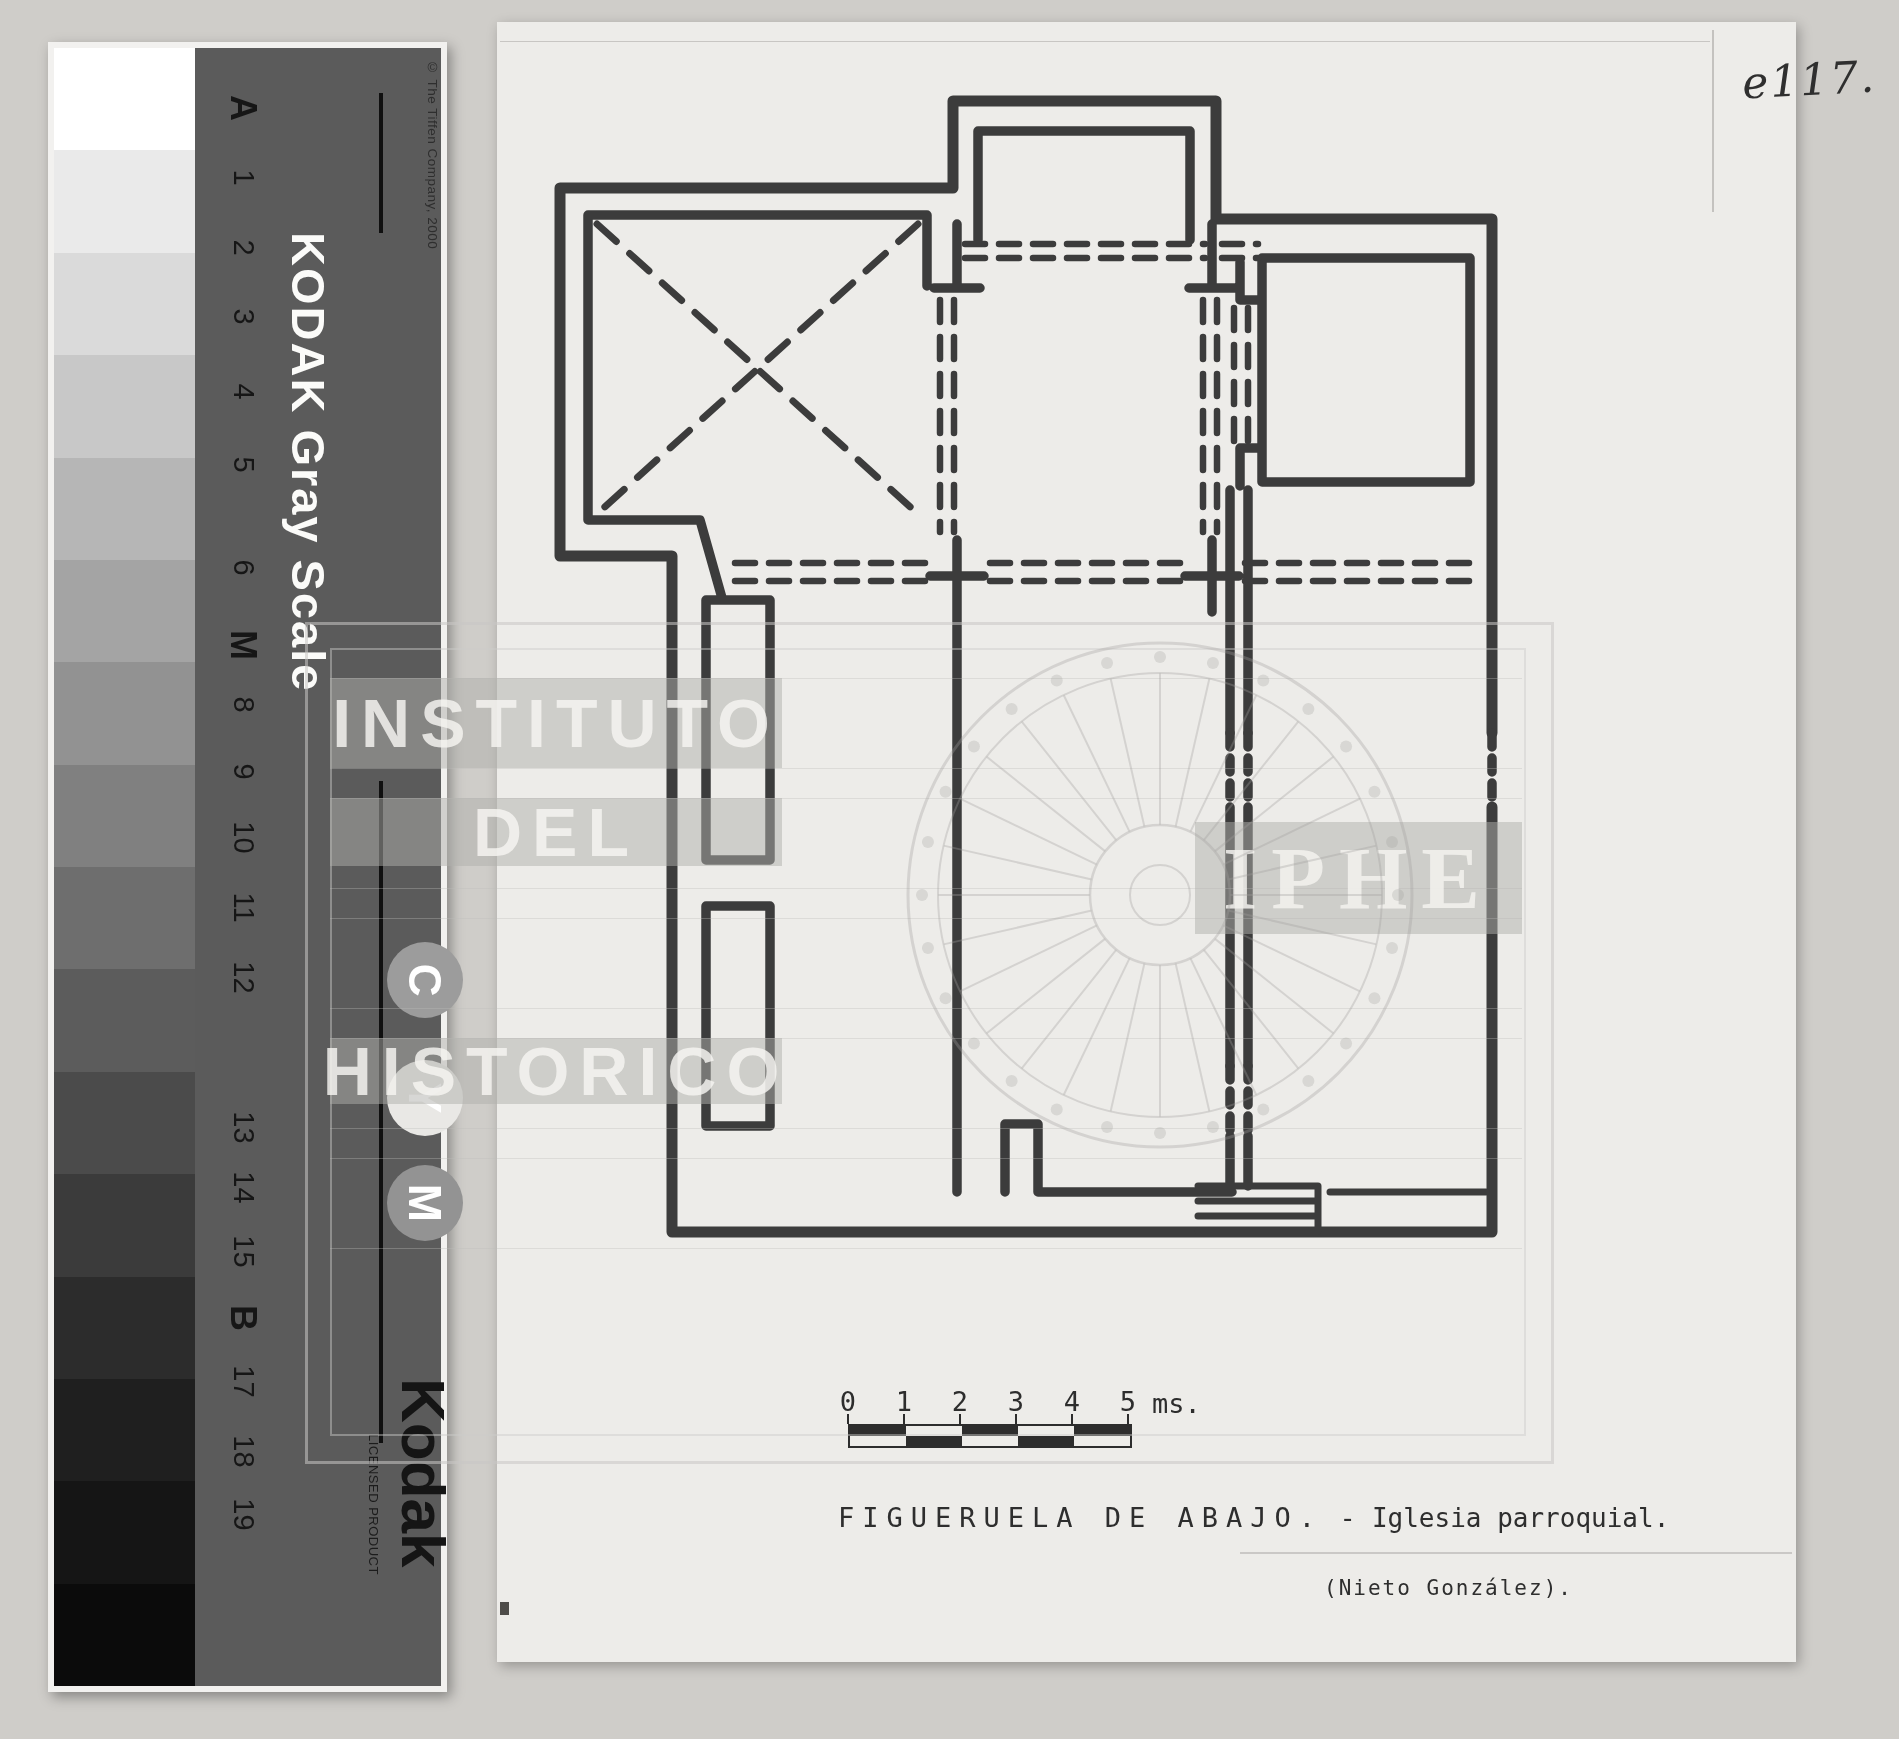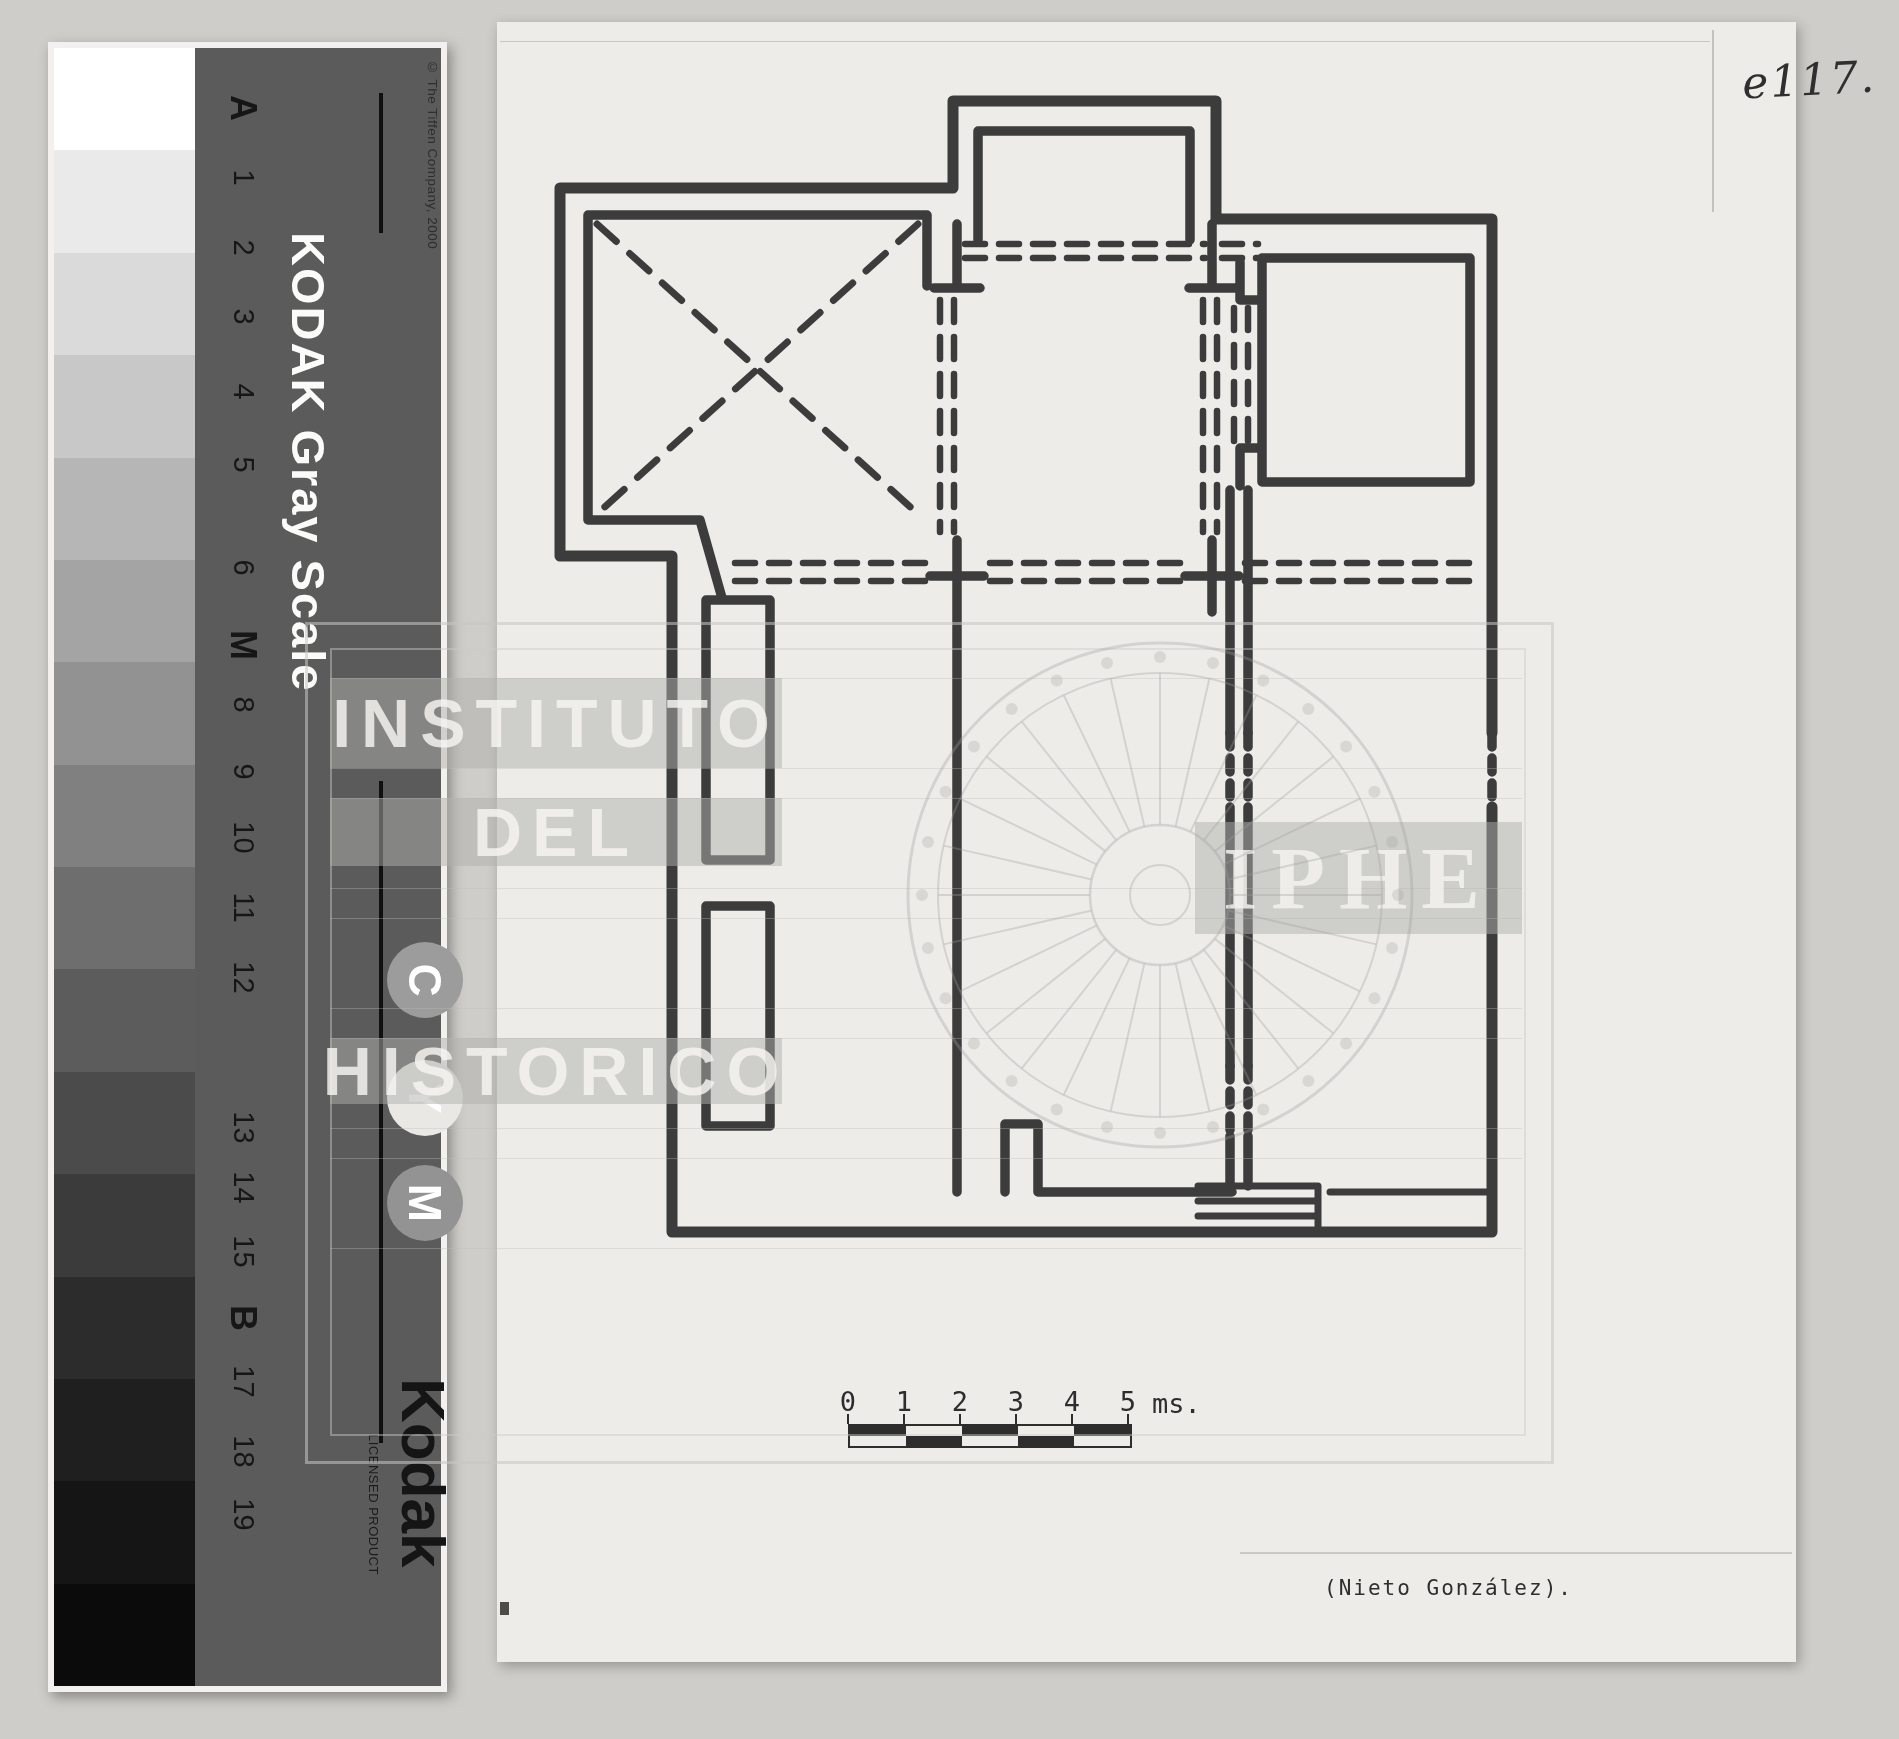--- a/index.html
+++ b/index.html
@@ -189,20 +189,25 @@
     <div class="sb-tick" style="left:128px"></div>
     <div class="sb-tick" style="left:184px"></div>
     <div class="sb-tick" style="left:240px"></div>
     <div class="sb-tick" style="left:296px"></div>
     <div class="sb-bar">
       <div class="sb-row r1"></div>
       <div class="sb-row r2"></div>
     </div>
   </div>
 
+  <div class="caption cap1">
+    <span class="site">FIGUERUELA DE ABAJO.</span>
+    <span>-</span>
+    <span class="subject">Iglesia parroquial.</span>
+  </div>
   <div class="caption cap2">(Nieto González).</div>
 
   <div class="wm">
     <div class="wm-frame"></div>
     <div class="wm-frame-in"></div>
 
     <div class="wm-hair" style="top:678px"></div>
       <div class="wm-hair" style="top:768px"></div>
     <div class="wm-hair" style="top:798px"></div>
       <div class="wm-hair" style="top:888px"></div>

